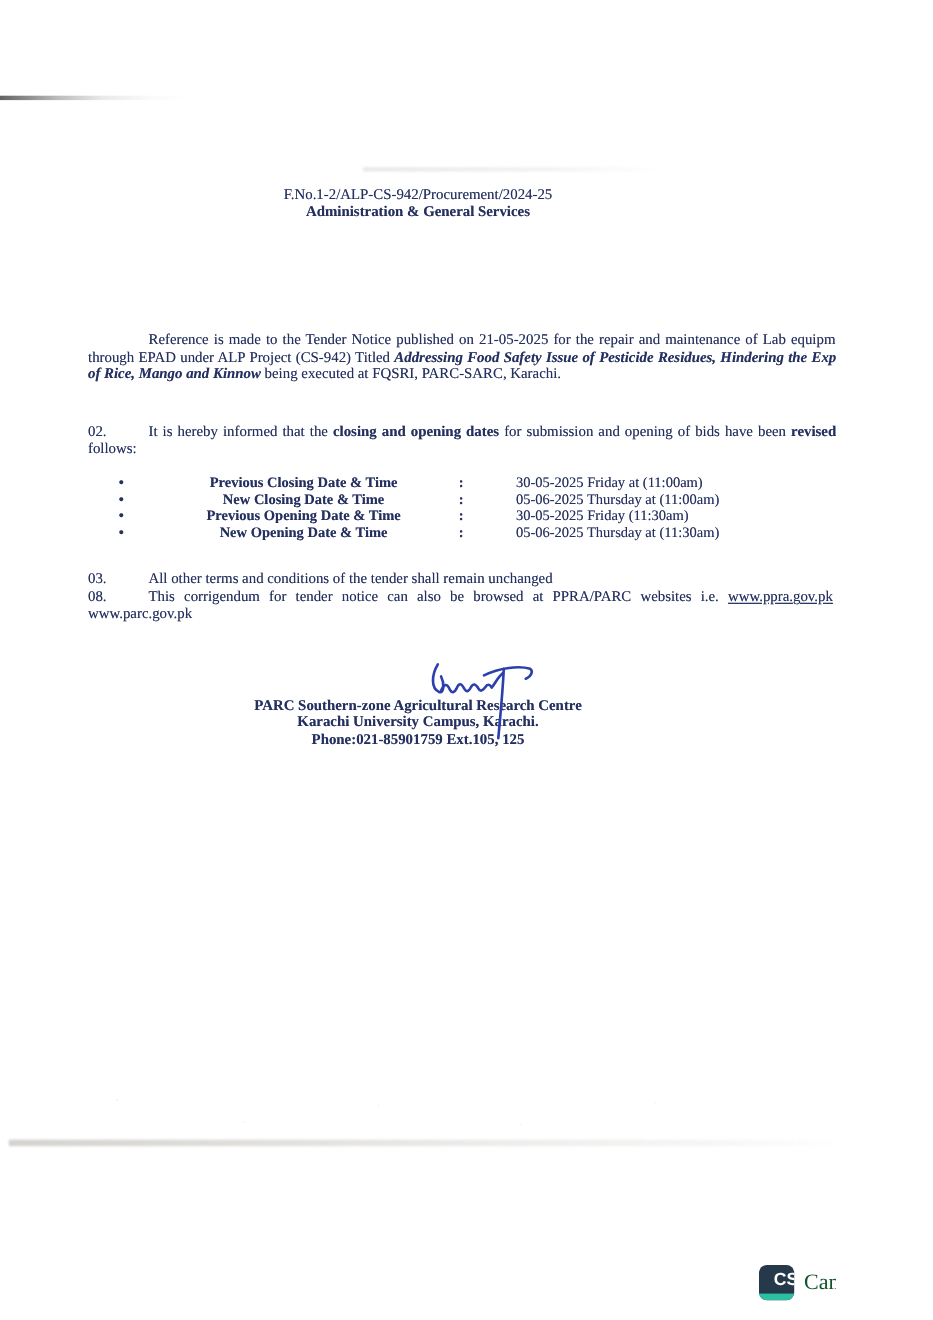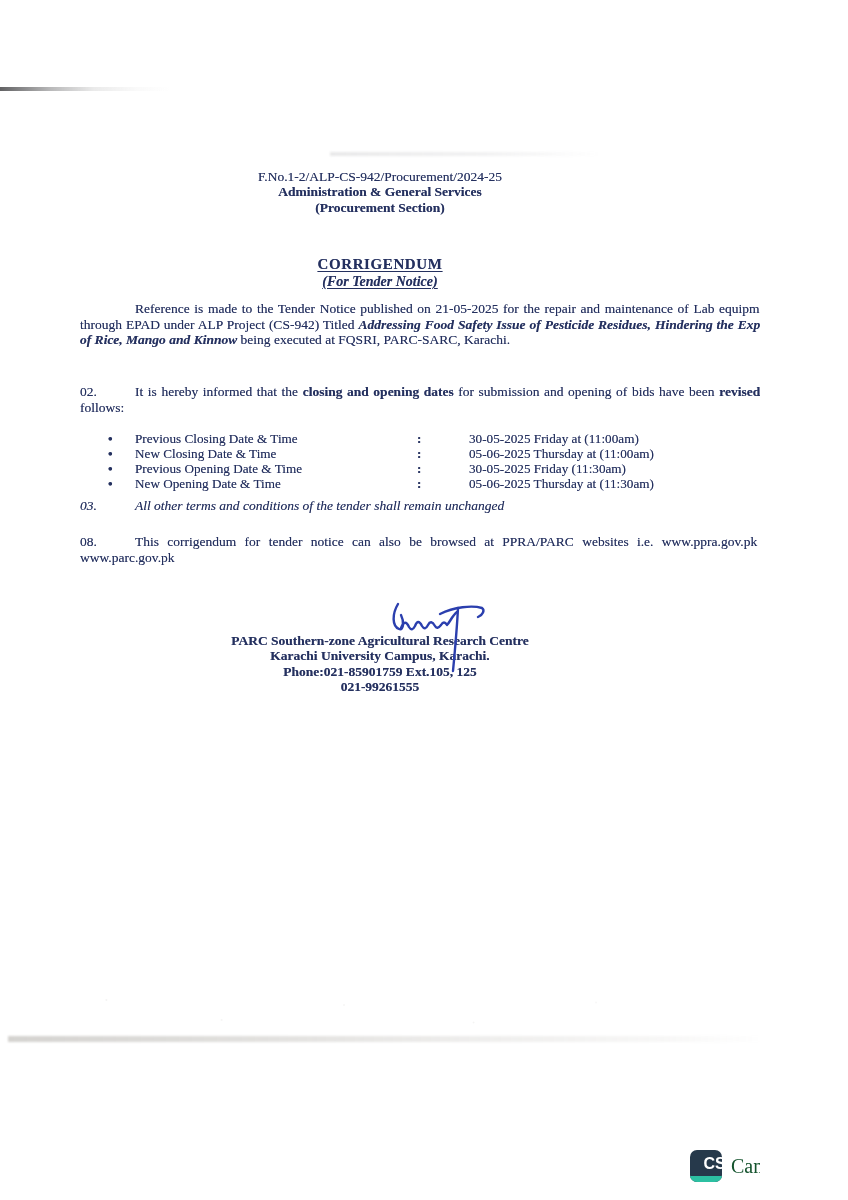--- a/index.html
+++ b/index.html
@@ -50,32 +50,32 @@
   .title-block{position:absolute;top:256px;left:0;right:0;text-align:center;}
   .doc-title{font-size:15px;font-weight:bold;letter-spacing:0.6px;
     text-decoration:underline;text-underline-offset:2px;}
   .doc-subtitle{font-size:14px;font-weight:bold;font-style:italic;
     text-decoration:underline;text-underline-offset:2px;margin-top:1px;}
   
   .body-text{position:absolute;left:80px;width:696px;margin:0;
     font-size:13.5px;line-height:15.7px;text-align:justify;}
   .p1{top:301px;text-indent:55px;}
   .p2{top:384px;}
-  .p3{top:498px;font-style:italic;}
+  .p3{top:518px;}
   .p4{top:534px;}
   .num{display:inline-block;min-width:30px;}
   .tab{display:inline-block;width:25px;}
   .bold-italic{font-weight:bold;font-style:italic;}
-  .doc-link{text-underline-offset:2px;color:#24305f;}
+  .doc-link{text-decoration:underline;text-underline-offset:2px;color:#24305f;}
   
   .schedule{position:absolute;top:432px;left:108px;width:620px;
     font-size:13.2px;line-height:14.85px;}
   .s-row{display:flex;}
   .s-bullet{width:27px;font-weight:bold;}
-  .s-label{width:282px;font-weight:normal;}
+  .s-label{width:282px;font-weight:bold;text-align:center;}
   .s-sep{width:52px;font-weight:bold;}
   .s-value{flex:1;}
   
   .sig-block{position:absolute;top:633px;left:0;right:0;text-align:center;
     font-size:13.5px;line-height:15.3px;font-weight:bold;}
   .sig-svg{position:absolute;left:388px;top:598px;z-index:2;}
   
   .cs-footer{position:absolute;left:690px;top:1150px;display:flex;align-items:center;}
   .cs-icon{width:32px;height:32px;border-radius:7px;background:#26394b;
     position:relative;overflow:hidden;flex:0 0 auto;}
@@ -93,27 +93,22 @@
 <div class="page">
 
   <div class="pencil-line"></div>
   <div class="top-smudge"></div>
   <div class="noise-speckle"></div>
   <div class="noise-band"></div>
 
   <div class="header-block">
     <div>F.No.1-2/ALP-CS-942/Procurement/2024-25</div>
     <div class="bold">Administration &amp; General Services</div>
-    <div class="bold">(Procurement Section)</div>
   </div>
 
-  <div class="title-block">
-    <div class="doc-title">CORRIGENDUM</div>
-    <div class="doc-subtitle">(For Tender Notice)</div>
-  </div>
 
   <p class="body-text p1"><span>Reference is made to the Tender Notice published on 21-05-2025 for the repair and maintenance of Lab equipment through EPAD under ALP Project (CS-942) Titled </span><span class="bold-italic">Addressing Food Safety Issue of Pesticide Residues, Hindering the Export of Rice, Mango and Kinnow</span><span> being executed at FQSRI, PARC-SARC, Karachi.</span></p>
 
   <p class="body-text p2"><span class="num">02.</span><span class="tab"></span><span>It is hereby informed that the </span><b>closing and opening dates</b><span> for submission and opening of bids have been </span><b>revised</b><span> as follows:</span></p>
 
   <div class="schedule">
     <div class="s-row">
       <span class="s-bullet">•</span>
       <span class="s-label">Previous Closing Date &amp; Time</span>
       <span class="s-sep">:</span>
@@ -149,21 +144,20 @@
       <path d="M 13,30 Q 17,20 21,29 Q 24,34 27,28 Q 30,20 34,28 Q 37,33 40,27 Q 43,21 47,28 Q 49,32 53,27 Q 56,22 59,27 C 62,24 64,18 69,14"></path>
       <path d="M 52,16 C 66,9 84,7 94,10 C 97,12 95,17 90,19"></path>
       <path d="M 70,10 C 69,30 67,52 65,73"></path>
     </g>
   </svg>
 
   <div class="sig-block">
     <div><b>PARC</b><span> Southern-zone Agricultural Research Centre</span></div>
     <div>Karachi University Campus, Karachi.</div>
     <div>Phone:021-85901759 Ext.105, 125</div>
-    <div>021-99261555</div>
   </div>
 
   <div class="cs-footer">
     <div class="cs-icon">
       <div class="cs-letters">CS</div>
       <div class="cs-stripe"></div>
     </div>
     <div class="cs-brand">CamScanner</div>
   </div>
 

